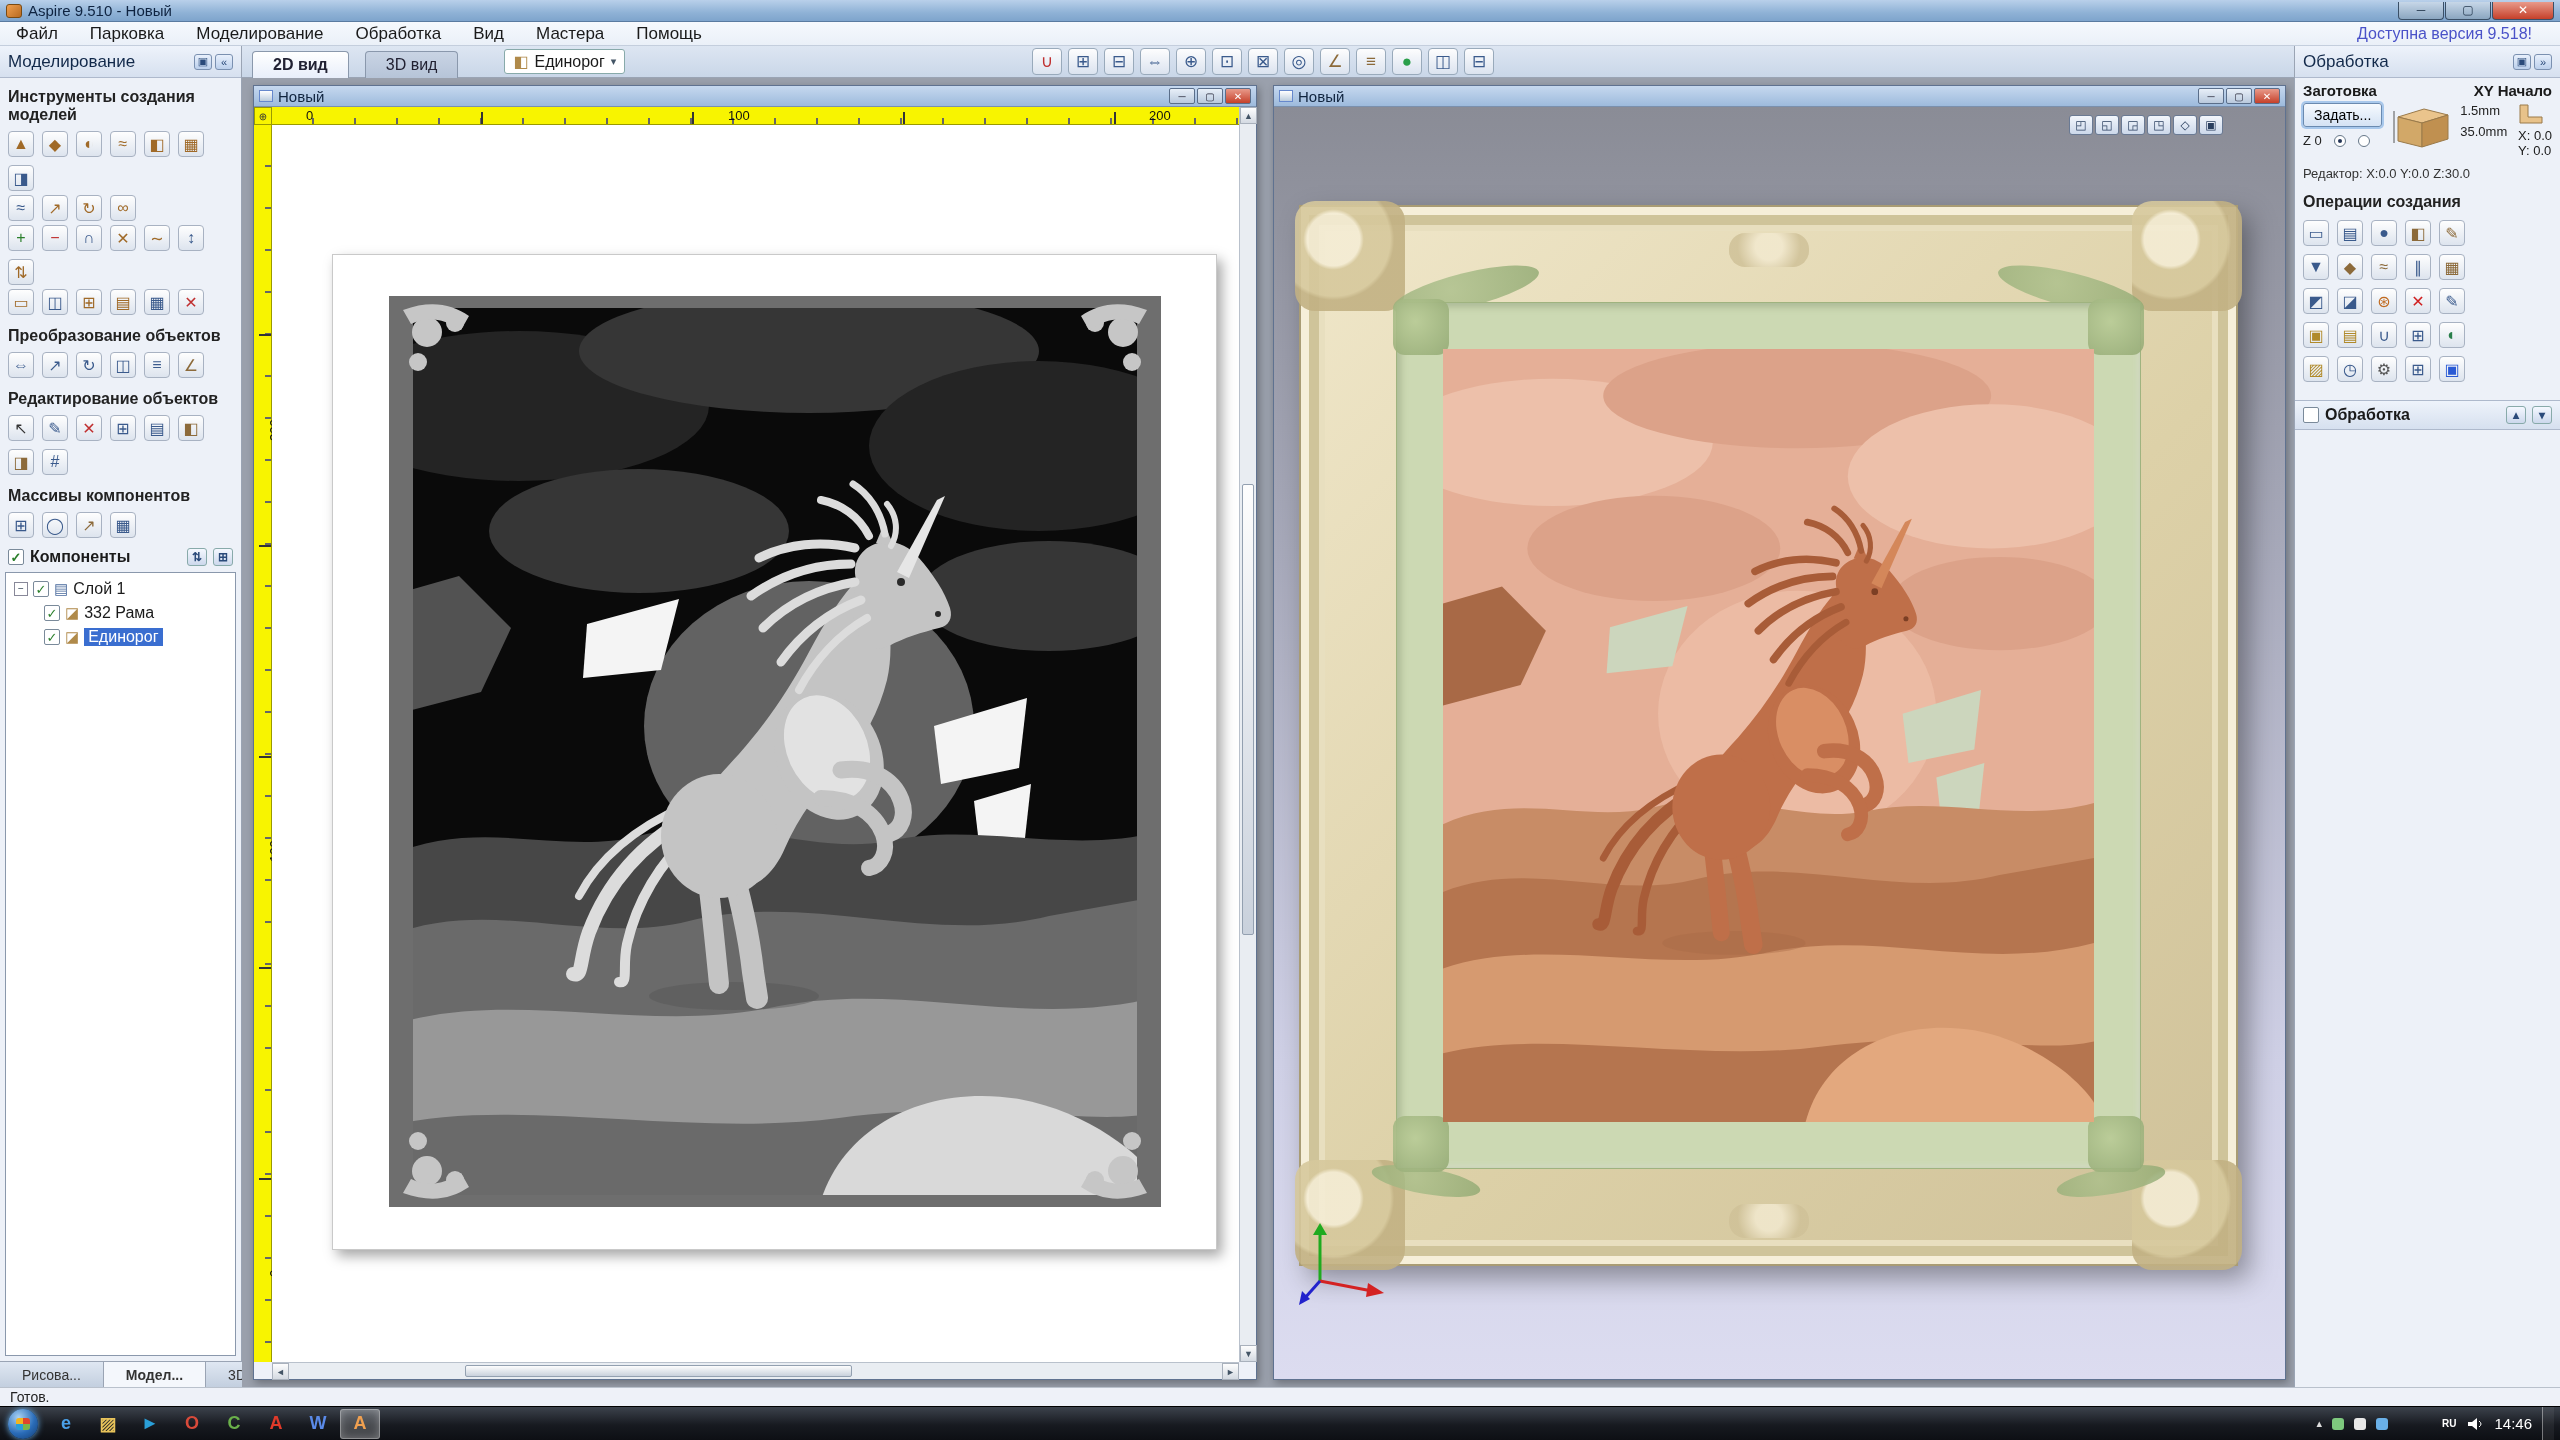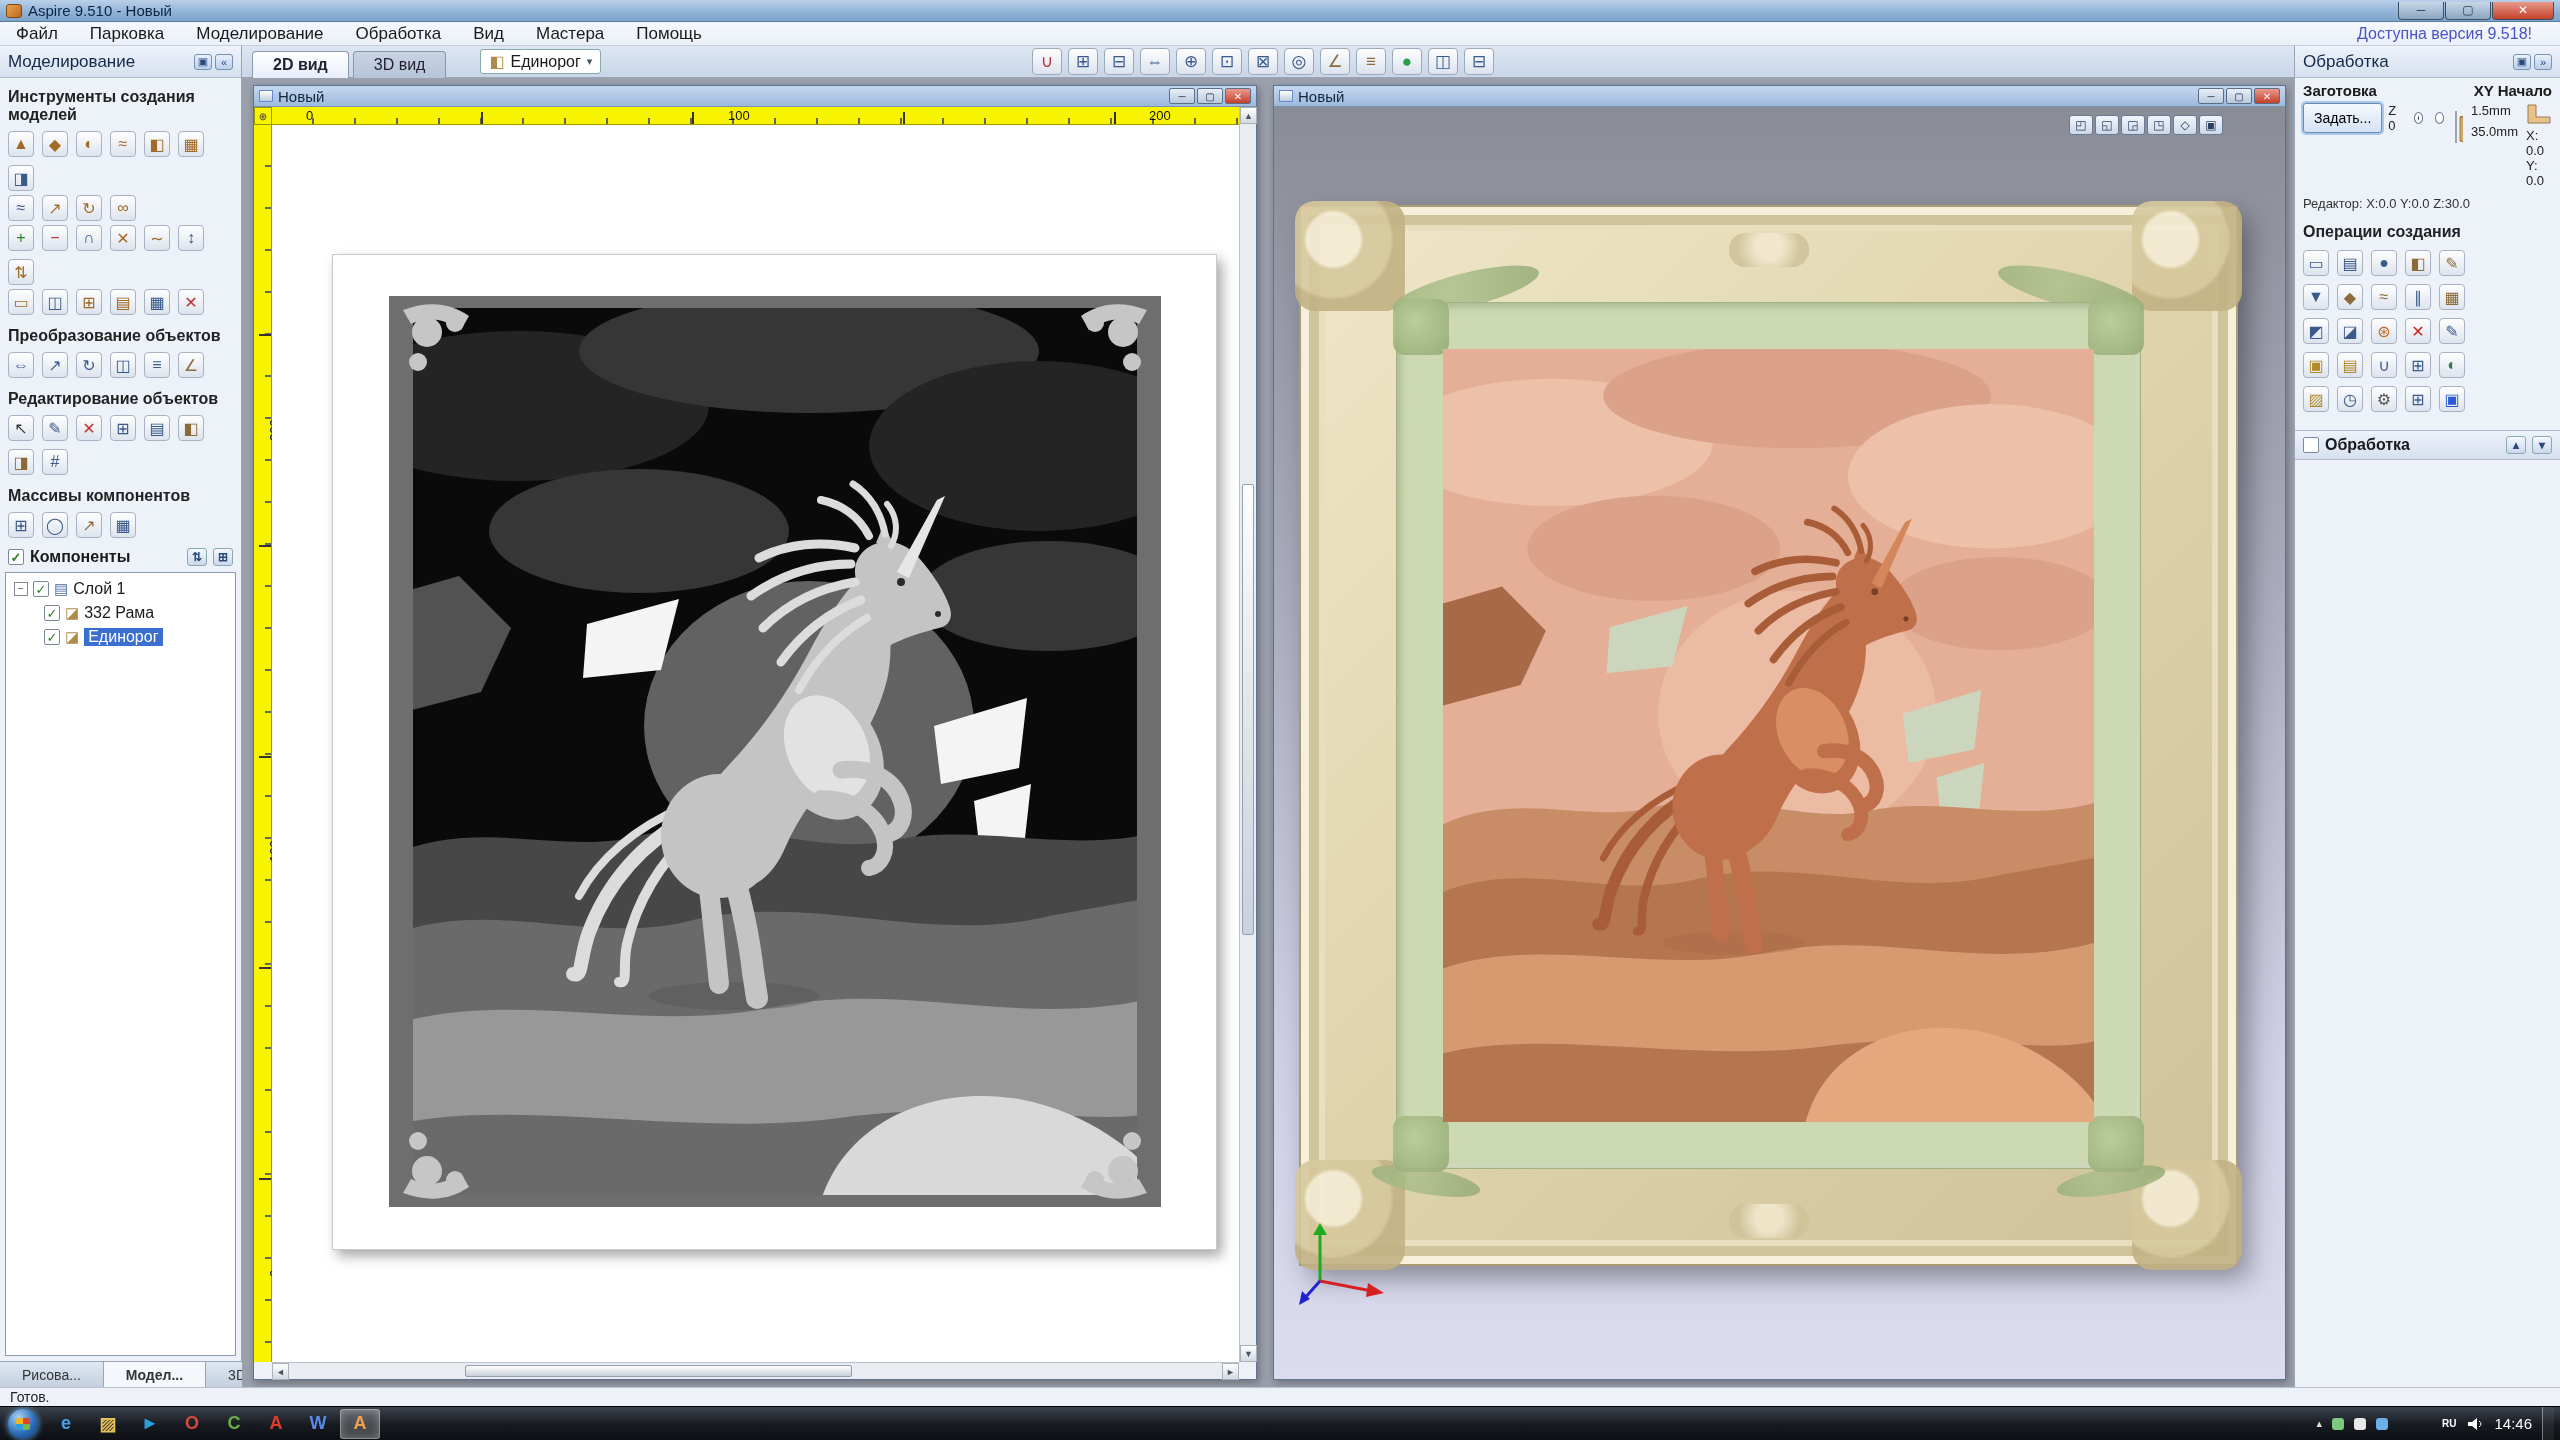--- a/index.html
+++ b/index.html
@@ -50,21 +50,21 @@
   .exp{width:14px;height:14px;border:1px solid #889;background:#fff;font-size:10px;line-height:12px;text-align:center;color:#345;}
   .tico{font-size:15px;}
   .lp-tabs{height:26px;display:flex;border-top:1px solid #9aa4b4;background:#d7dfeb;}
   .lp-tab{flex:0 0 auto;padding:3px 22px;font-size:14px;border-right:1px solid #9aa4b4;
     background:linear-gradient(#dfe7f2,#c3cfdf);color:#333;display:flex;align-items:center;}
   .lp-tab.active{background:#f4f7fc;font-weight:bold;}
 
   
   .center{position:absolute;left:242px;top:46px;width:2052px;height:1341px;display:flex;flex-direction:column;}
   .tabstrip{height:32px;background:linear-gradient(#dde6f2,#c9d6e8);border-bottom:1px solid #9aa4b4;
-    display:flex;align-items:center;padding:0 10px;gap:4px;position:relative;}
+    display:flex;align-items:center;padding:0 10px;gap:16px;position:relative;}
   .vtab{padding:4px 20px;font-size:16px;border:1px solid #8a98ac;border-bottom:none;border-radius:4px 4px 0 0;
     background:linear-gradient(#c9d4e4,#b6c4d8);color:#223;position:relative;top:3px;}
   .vtab.active{background:linear-gradient(#ffffff,#e8eefa);font-weight:bold;}
   .comp-select{margin-left:30px;display:flex;align-items:center;gap:6px;background:#fff;border:1px solid #8aa;
     border-radius:3px;padding:2px 8px;font-size:16px;}
   .tb-icons{position:absolute;left:790px;top:2px;display:flex;gap:6px;}
   .tbi{width:30px;height:27px;border:1px solid #9ab;border-radius:4px;background:linear-gradient(#fdfdfe,#dbe3ef);
     display:flex;align-items:center;justify-content:center;font-size:17px;}
   .mdi{flex:1;background:#9aa0ac;position:relative;}
 
@@ -427,21 +427,21 @@
     <span>Обработка</span>
     <span class="ph-ico">▣</span>
     <span class="ph-ico">»</span>
   </div>
   <div class="mat-sec">
     <div style="display:flex;font-weight:bold;font-size:15px">
       <span>Заготовка</span>
       <span style="margin-left:auto;font-weight:bold">XY Начало</span>
     </div>
     <div class="mat-row">
-      <div style="display:flex;flex-direction:row;gap:6px">
+      <div style="display:flex;flex-direction:column;gap:6px">
         <button class="btn">Задать...</button>
         <div style="display:flex;align-items:center;gap:12px">
           <span class="dimlab">Z 0</span>
           <span class="radio sel"></span>
           <span class="radio"></span>
         </div>
       </div>
       <svg width="62" height="52">
         <polygon points="8,14 34,6 58,12 32,20" fill="#eac48c" stroke="#9a7a4a"></polygon>
         <polygon points="8,14 32,20 32,44 8,38" fill="#d2a868" stroke="#9a7a4a"></polygon>

